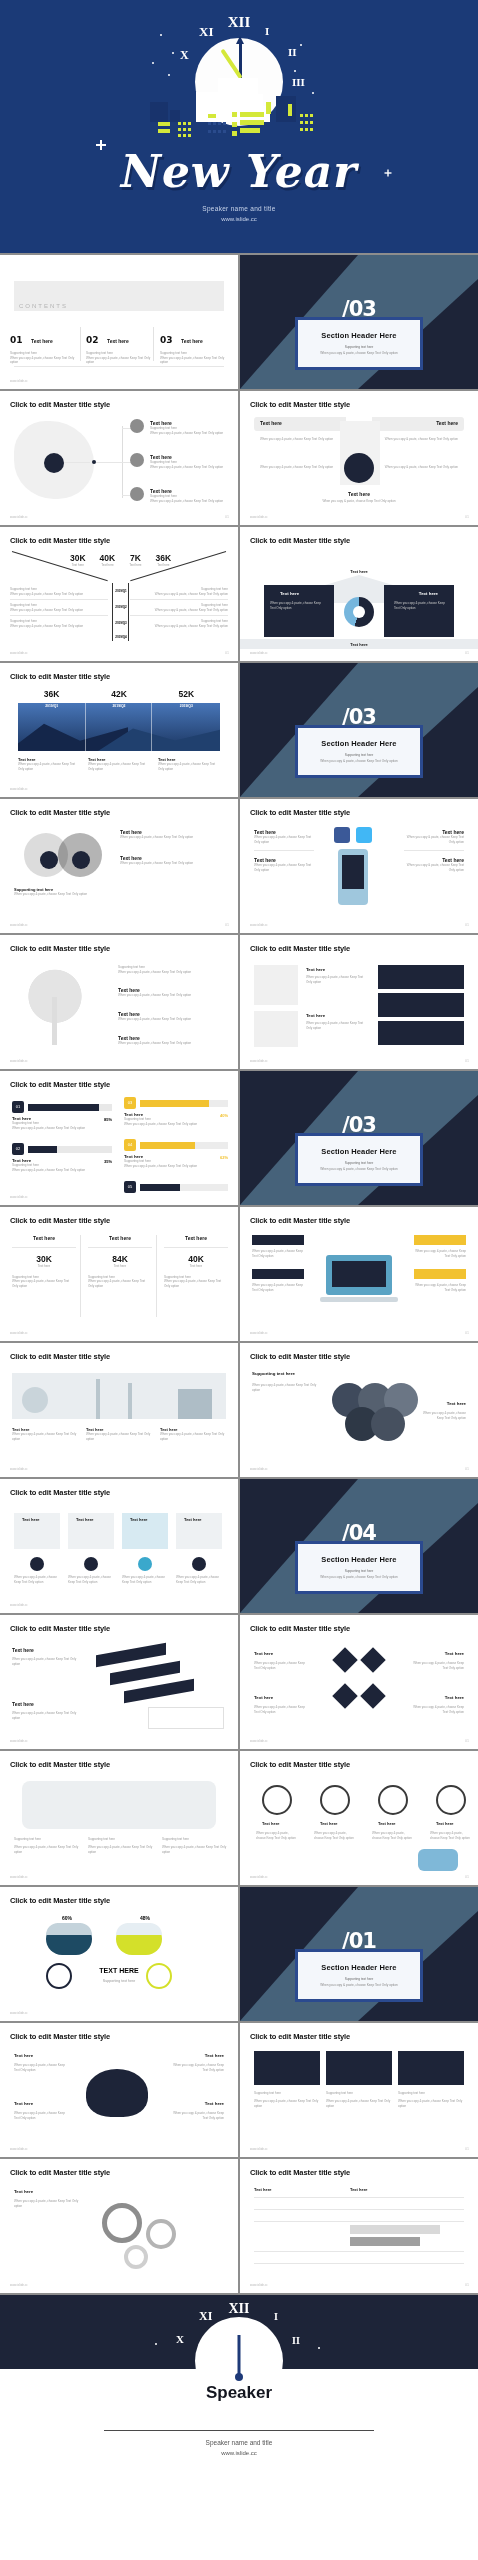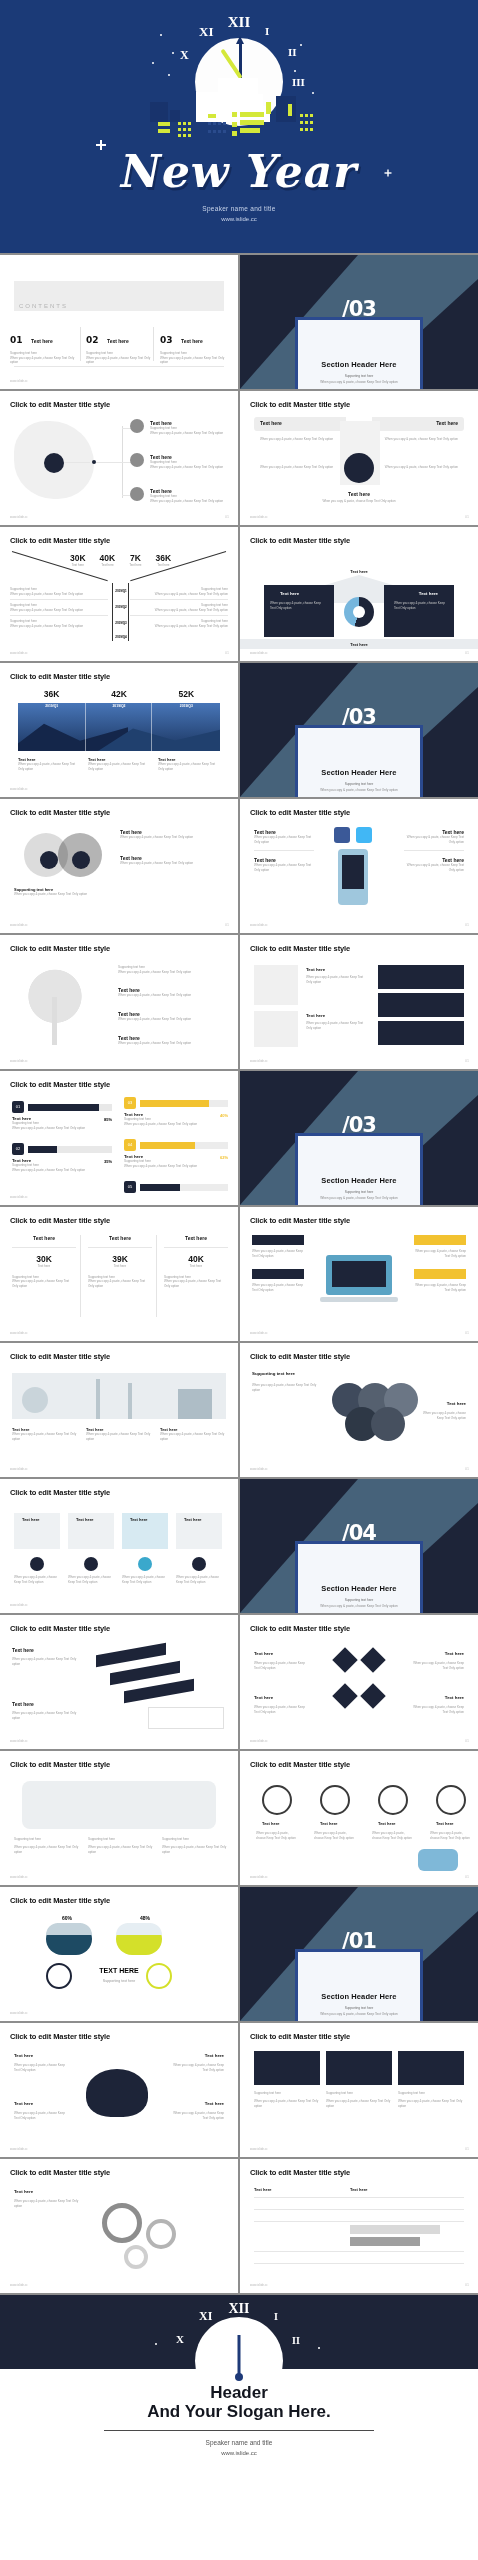--- a/index.html
+++ b/index.html
@@ -55,21 +55,21 @@
   
   .sect { background:#46627a; }
   .sect .wedge { position:absolute; left:0; top:0; width:0;height:0;
      border-top:134px solid #1d2438; border-right:118px solid transparent; }
   .sect .wedge2 { position:absolute; right:0; bottom:0; width:0;height:0;
      border-bottom:110px solid #1d2438; border-left:120px solid transparent; }
   .sect-num { position:absolute; left:50%; transform:translateX(-50%); top:42px;
      font-size:21px; font-weight:700; color:#fff; font-family:"DejaVu Sans", sans-serif; letter-spacing:-1px; }
   .sect-card { position:absolute; left:50%; transform:translateX(-50%); top:62px; width:128px; padding:11px 8px 12px;
      background:#f4f7fb; border:3px solid #2b4a8f; text-align:center; }
-  .sect-card h4 { font-size:7.5px; color:#111; letter-spacing:.1px;margin-top:29px; }
+  .sect-card h4 { font-size:7.5px; color:#111; letter-spacing:.1px; }
   .sect-card .s1 { font-size:3.2px; color:#6a6a6a; margin-top:5px;}
   .sect-card .s2 { font-size:3.2px; color:#8a8a8a; margin-top:2px;}
 
   
   .txth { font-size:5px; font-weight:700; color:#111; }
   .small { font-size:3px; color:#9b9b9b; line-height:1.5; }
   .kpi { font-size:8.5px; font-weight:700; color:#111; }
   .ybar { background:#f2c230; }
   .dk { background:#1d2438; }
   .ln { background:#e6e6e6; height:1px; }
@@ -567,21 +567,21 @@
         <div class="txth">Text here</div>
         <div class="ln" style="margin:6px 0"></div>
         <div class="kpi">30K</div>
         <div class="small">Text here</div>
         <div class="small" style="margin-top:6px;text-align:left">Supporting text here</div>
         <div class="small" style="text-align:left">When you copy &amp; paste, choose Keep Text Only option</div>
       </div>
       <div style="position:absolute;left:88px;top:28px;width:64px;text-align:center">
         <div class="txth">Text here</div>
         <div class="ln" style="margin:6px 0"></div>
-        <div class="kpi">39K</div>
+        <div class="kpi">84K</div>
         <div class="small">Text here</div>
         <div class="small" style="margin-top:6px;text-align:left">Supporting text here</div>
         <div class="small" style="text-align:left">When you copy &amp; paste, choose Keep Text Only option</div>
       </div>
       <div style="position:absolute;left:164px;top:28px;width:64px;text-align:center">
         <div class="txth">Text here</div>
         <div class="ln" style="margin:6px 0"></div>
         <div class="kpi">40K</div>
         <div class="small">Text here</div>
         <div class="small" style="margin-top:6px;text-align:left">Supporting text here</div>
@@ -825,20 +825,19 @@
     <div class="c-clock"></div>
     <div class="c-roman" style="left:50%;top:6px;transform:translateX(-50%);font-size:14px">XII</div>
     <div class="c-roman" style="left:199px;top:14px;font-size:12px">XI</div>
     <div class="c-roman" style="left:176px;top:38px;font-size:11px">X</div>
     <div class="c-roman" style="left:274px;top:16px;font-size:10px">I</div>
     <div class="c-roman" style="left:292px;top:40px;font-size:10px">II</div>
     <div class="c-hand"></div>
     <div class="c-hub"></div>
     <div class="star s1" style="left:155px;top:48px"></div>
     <div class="star s1" style="left:318px;top:52px"></div>
-    <div class="thanks">Header</div>
-    <div class="slogan">And Your Slogan Here.</div>
+    <div class="thanks">Speaker</div>
     <div class="rule"></div>
     <div class="c-sub">Speaker name and title</div>
     <div class="c-url">www.islide.cc</div>
   </div>
 
 </div>
 
 </body></html>

